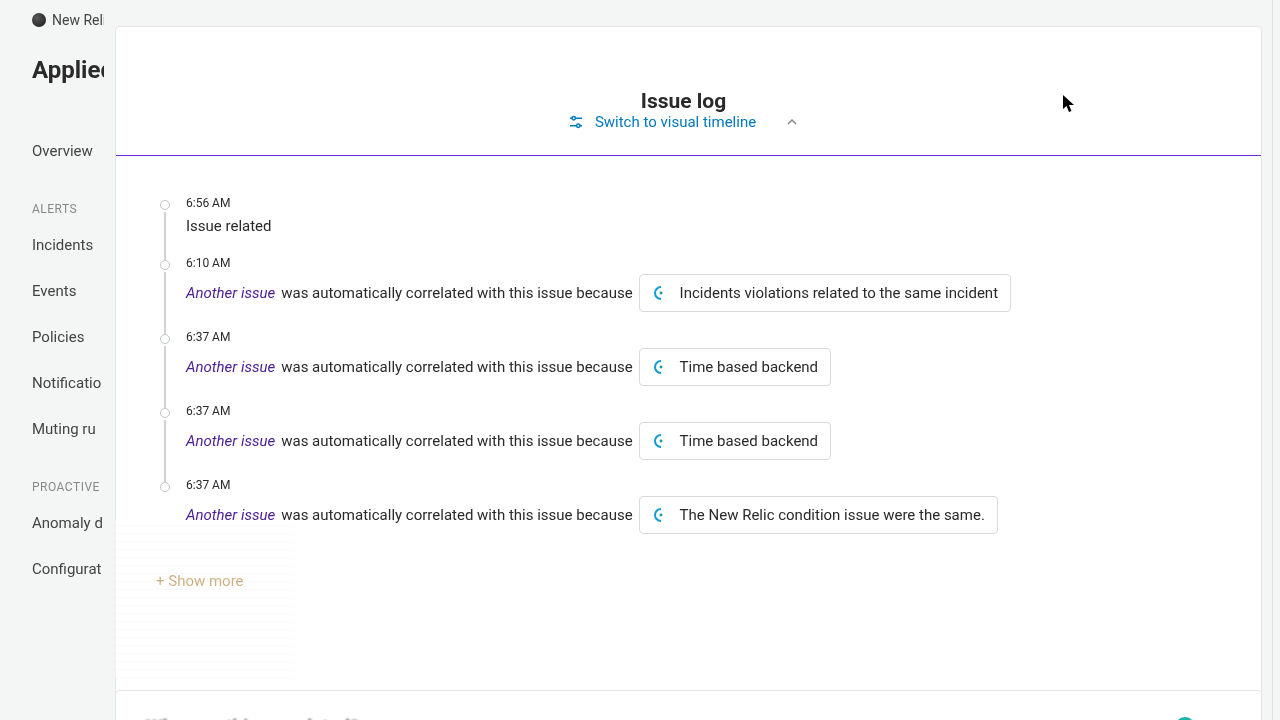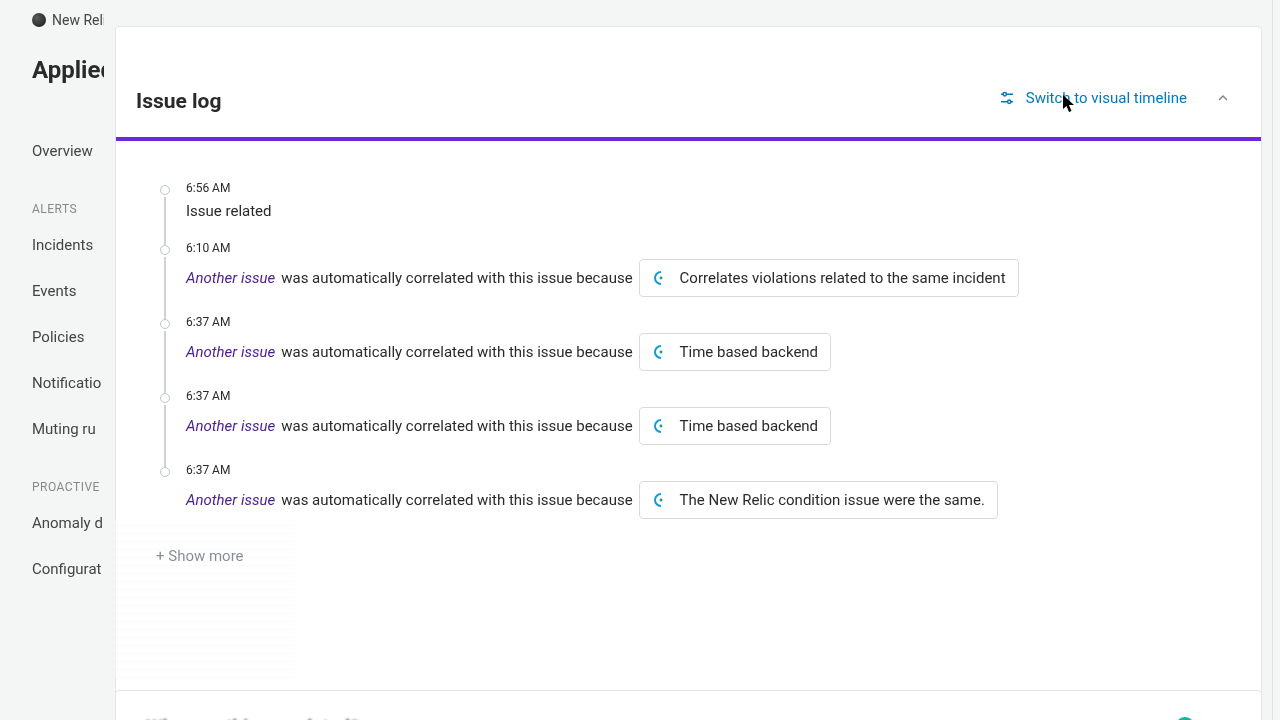--- a/index.html
+++ b/index.html
@@ -81,25 +81,26 @@
     top: 40px;
     width: 22px;
     height: 22px;
     cursor: pointer;
     color: #808386;
   }
   .close-btn svg { width: 22px; height: 22px; stroke: currentColor; }
 
   .panel-header {
     display: flex;
-    align-items: flex-start;
+    align-items: center;
     justify-content: space-between;
     padding: 28px 30px 24px 20px;
-    border-bottom: 4px solid #6d28d9;
+    border-bottom: 1px solid #6d28d9;
     margin-top: 34px;
+    flex-direction: column;
   }
   .panel-title {
     font-size: 21px;
     font-weight: 700;
     color: #2a2a2a;
   }
   .panel-header-actions {
     display: flex;
     align-items: center;
     gap: 28px;
@@ -187,23 +188,23 @@
   .reason-chip .nr-icon {
     width: 18px; height: 18px;
     border-radius: 4px;
     display: inline-flex;
     align-items: center;
     justify-content: center;
   }
   .reason-chip .nr-icon svg { width: 16px; height: 16px; }
 
   .show-more {
-    color: #0f172a;
-    font-size: 15px;
-    margin-top: 28px;
+    color: #a16207;
+    font-size: 15px;
+    margin-top: 38px;
     cursor: pointer;
     display: inline-block;
   }
 
   
   .panel2 {
     position: absolute;
     left: 115px;
     right: 18px;
     top: 690px;
@@ -341,21 +342,21 @@
         <div class="tl-row">
           <span class="tl-link">Another issue</span>
           <span> was automatically correlated with this issue because</span>
           <span class="reason-chip">
             <span class="nr-icon">
               <svg viewBox="0 0 24 24">
                   <path d="M12 3 A9 9 0 0 0 12 21" fill="none" stroke="#0f9bd7" stroke-width="3"></path>
                   <circle cx="12" cy="12" r="2.2" fill="#0da38f"></circle>
                 </svg>
             </span>
-            <span>Correlates violations related to the same incident</span>
+            <span>Incidents violations related to the same incident</span>
           </span>
         </div>
       </div>
 
       <div class="timeline-item">
         <div class="tl-dot"></div>
         <div class="tl-line"></div>
         <div class="tl-time">6:37 AM</div>
         <div class="tl-row">
           <span class="tl-link">Another issue</span>

